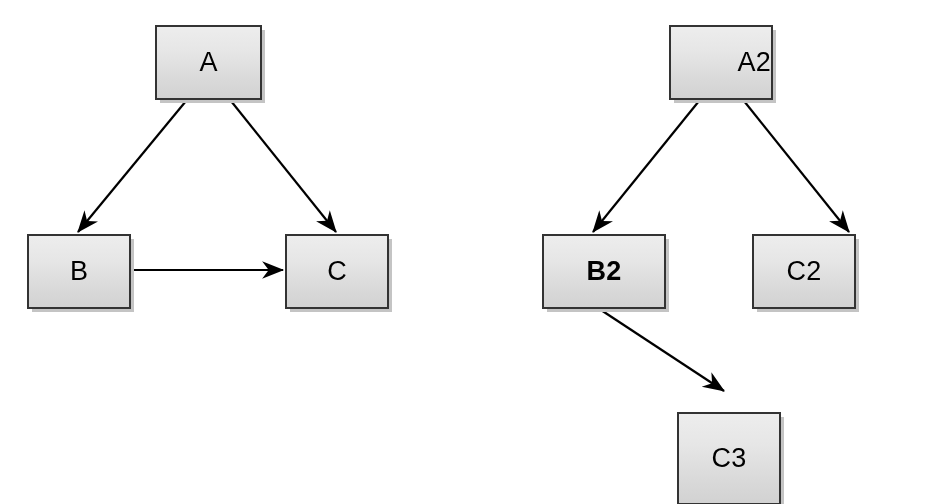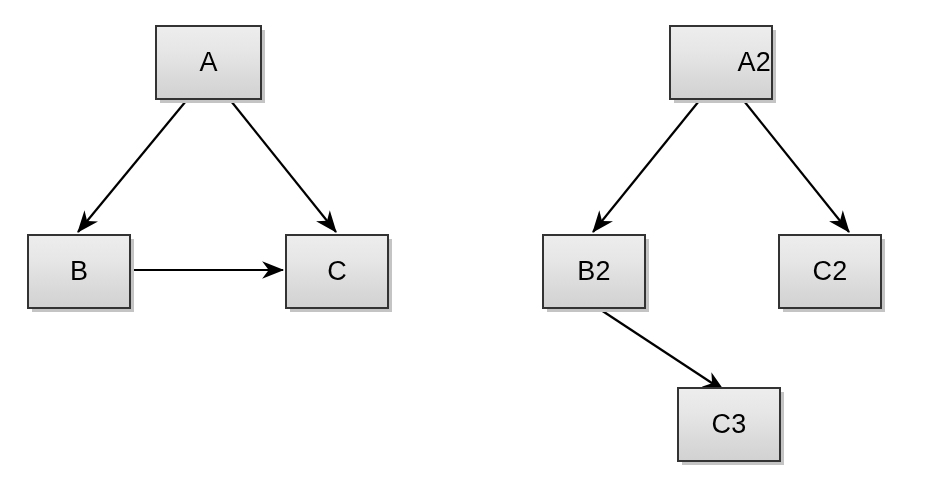--- a/index.html
+++ b/index.html
@@ -69,24 +69,24 @@
       </div>
       <div class="node" style="left: 27px; top: 234px; width: 104px; height: 75px;">
         <span class="node-label">B</span>
       </div>
       <div class="node" style="left: 285px; top: 234px; width: 104px; height: 75px;">
         <span class="node-label">C</span>
       </div>
       <div class="node" style="left: 669px; top: 25px; width: 104px; height: 75px; justify-content: flex-end;">
         <span class="node-label">A2</span>
       </div>
-      <div class="node" style="left: 542px; top: 234px; width: 104px; height: 75px;">
+      <div class="node" style="left: 542px; top: 234px; width: 124px; height: 75px; font-weight: bold;">
         <span class="node-label">B2</span>
       </div>
-      <div class="node" style="left: 778px; top: 234px; width: 104px; height: 75px;">
+      <div class="node" style="left: 752px; top: 234px; width: 104px; height: 75px;">
         <span class="node-label">C2</span>
       </div>
-      <div class="node" style="left: 677px; top: 387px; width: 104px; height: 75px;">
+      <div class="node" style="left: 677px; top: 412px; width: 104px; height: 93px;">
         <span class="node-label">C3</span>
       </div>
     </div>
 
 </div>
 
 </body></html>

